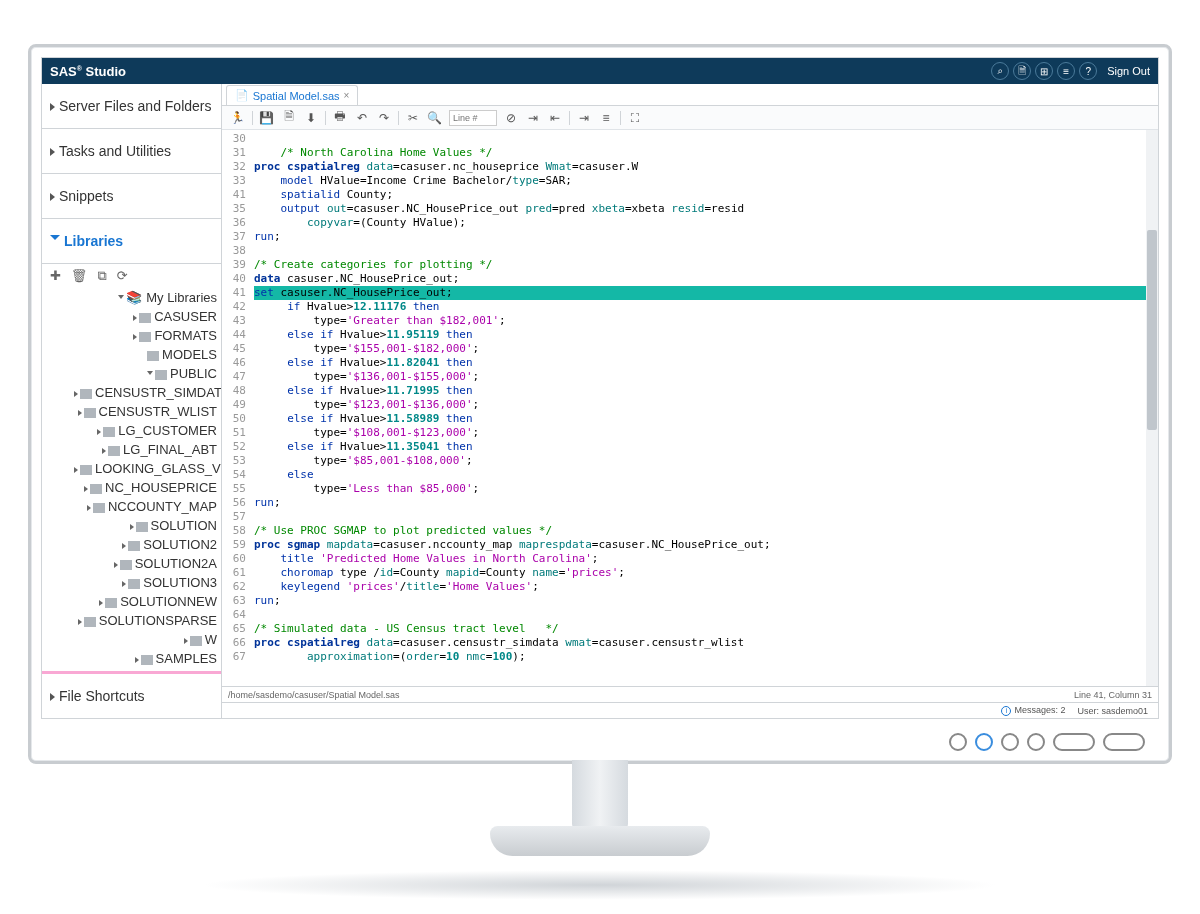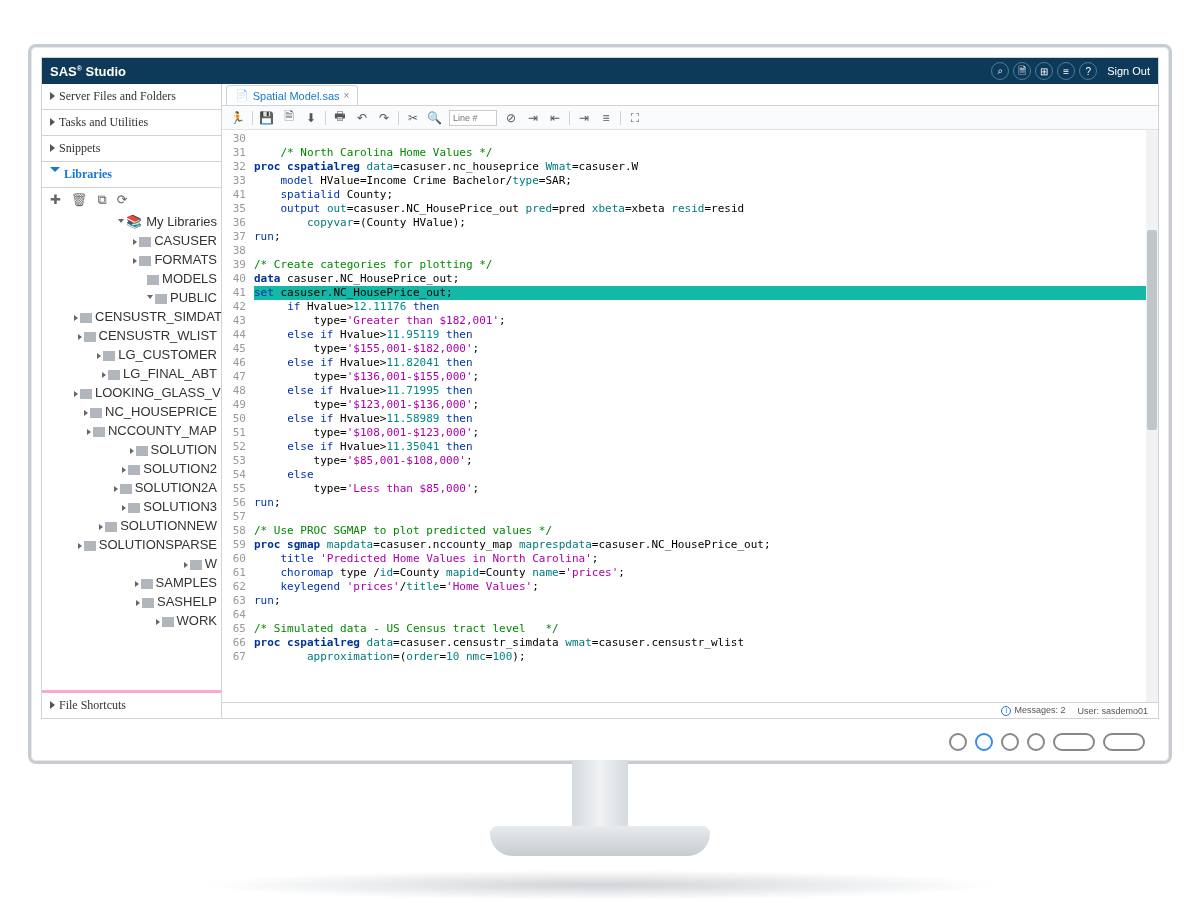--- a/index.html
+++ b/index.html
@@ -7,21 +7,21 @@
 .monitor { position:absolute; left:28px; top:44px; width:1144px; height:720px; background:#fff; border:3px solid #c8ccd0; border-radius:8px; box-shadow:inset 0 0 0 1px #e5e8eb; overflow:hidden; }
 .screen { position:absolute; left:10px; top:10px; right:10px; bottom:42px; background:#fff; border:1px solid #d0d4d8; display:flex; flex-direction:column; }
 .header { height:26px; background:#0e3a5a; display:flex; align-items:center; color:#fff; padding:0 8px; }
 .header .app-title { font-size:13px; font-weight:bold; flex:1; }
 .header .app-title sup { font-size:7px; }
 .hicons { display:flex; gap:4px; align-items:center; }
 .hicon { width:18px; height:18px; border:1px solid #4a7a9a; border-radius:50%; display:flex; align-items:center; justify-content:center; font-size:10px; color:#fff; cursor:pointer; }
 .sign-out { margin-left:6px; font-size:11px; cursor:pointer; }
 .body { flex:1; display:flex; overflow:hidden; }
 .sidebar { width:180px; border-right:1px solid #d0d4d8; display:flex; flex-direction:column; background:#fff; }
-.panel { border-bottom:1px solid #d0d4d8; padding:5px 8px; font-size:12px; color:#333; cursor:pointer;font-family:Liberation Serif, serif; }
+.panel { border-bottom:1px solid #d0d4d8; padding:14px 8px; font-size:14px; color:#333; cursor:pointer; }
 .panel.active { color:#1976d2; font-weight:600; }
 .panel .arrow { display:inline-block; width:0; height:0; border-top:4px solid transparent; border-bottom:4px solid transparent; border-left:5px solid #555; margin-right:4px; }
 .panel.active .arrow { border-left:none; border-right:5px solid transparent; border-left:5px solid transparent; border-top:5px solid #1976d2; margin-bottom:2px; }
 .lib-toolbar { padding:4px 8px; display:flex; gap:10px; color:#666; font-size:13px; }
 .lib-toolbar span { cursor:pointer; }
 .tree { flex:1; overflow:auto; font-size:13px; padding-bottom:4px;text-align:right; }
 .tree-item { padding:2px 4px 2px 8px; white-space:nowrap; cursor:pointer; color:#333; }
 .tree-item .tri { display:inline-block; width:0; height:0; border-top:3px solid transparent; border-bottom:3px solid transparent; border-left:4px solid #666; margin-right:2px; }
 .tree-item.exp .tri { border-left:3px solid transparent; border-right:3px solid transparent; border-top:4px solid #666; }
 .tree-item .ico { display:inline-block; width:12px; height:10px; background:#b0b6bc; margin-right:3px; vertical-align:middle; }
@@ -41,21 +41,21 @@
 .gutter { width:28px; text-align:right; color:#999; padding:2px 4px 2px 0; background:#fff; user-select:none; }
 .gutter div { height:14px; }
 .code { flex:1; padding:2px 4px; white-space:pre; color:#000; overflow:hidden; }
 .code div { height:14px; }
 .hl { background:#14b8a6; }
 .kw { color:#0033aa; font-weight:400; }
 .pr { color:#003399; font-weight:700; }
 .op { color:#007a7a; }
 .cm { color:#008800; }
 .st { color:#aa00aa;text-align:center; }
-.nm { color:#008888; font-weight:400; }
+.nm { color:#008888; font-weight:700; }
 .vscroll { position:absolute; right:0; top:0; bottom:0; width:12px; background:#f0f2f4; }
 .vthumb { position:absolute; left:1px; right:1px; top:100px; height:200px; background:#c0c6cc; border-radius:2px; }
 .statusbar { height:16px; border-top:1px solid #d0d4d8; display:flex; align-items:center; font-size:9px; color:#666; padding:0 6px; }
 .statusbar .right { margin-left:auto; }
 .footer { height:16px; border-top:1px solid #d0d4d8; display:flex; align-items:center; justify-content:flex-end; font-size:9px; color:#555; padding:0 10px; gap:12px; }
 .footer .info-icon { width:10px; height:10px; border:1px solid #1976d2; border-radius:50%; color:#1976d2; font-size:7px; display:inline-flex; align-items:center; justify-content:center; margin-right:3px; }
 .panel.bottom { border-top:3px solid #f9a8d4; border-bottom:none; margin-top:auto; }
 .monitor-btns { position:absolute; right:24px; bottom:10px; display:flex; gap:8px; align-items:center; }
 .mbtn { width:18px; height:18px; border:2px solid #888; border-radius:50%; }
 .mbtn.blue { border-color:#3a8dde; }
@@ -187,20 +187,24 @@
               <div>64</div>
               <div>65</div>
               <div>66</div>
               <div>67</div>
             </div>
           <div class="code" id="code"><div>&nbsp;</div><div>    <span class="cm">/* North Carolina Home Values */</span></div><div><span class="pr">proc cspatialreg</span> <span class="op">data</span>=casuser.nc_houseprice <span class="op">Wmat</span>=casuser.W</div><div>    <span class="kw">model</span> HValue=Income Crime Bachelor/<span class="op">type</span>=SAR;</div><div>    <span class="kw">spatialid</span> County;</div><div>    <span class="kw">output</span> <span class="op">out</span>=casuser.NC_HousePrice_out <span class="op">pred</span>=pred <span class="op">xbeta</span>=xbeta <span class="op">resid</span>=resid</div><div>        <span class="op">copyvar</span>=(County HValue);</div><div><span class="kw">run</span>;</div><div>&nbsp;</div><div><span class="cm">/* Create categories for plotting */</span></div><div><span class="pr">data</span> casuser.NC_HousePrice_out;</div><div class="hl"><span class="kw">set</span> casuser.NC_HousePrice_out;</div><div>     <span class="kw">if</span> Hvalue&gt;<span class="nm">12.11176</span> <span class="kw">then</span></div><div>         type=<span class="st">'Greater than $182,001'</span>;</div><div>     <span class="kw">else if</span> Hvalue&gt;<span class="nm">11.95119</span> <span class="kw">then</span></div><div>         type=<span class="st">'$155,001-$182,000'</span>;</div><div>     <span class="kw">else if</span> Hvalue&gt;<span class="nm">11.82041</span> <span class="kw">then</span></div><div>         type=<span class="st">'$136,001-$155,000'</span>;</div><div>     <span class="kw">else if</span> Hvalue&gt;<span class="nm">11.71995</span> <span class="kw">then</span></div><div>         type=<span class="st">'$123,001-$136,000'</span>;</div><div>     <span class="kw">else if</span> Hvalue&gt;<span class="nm">11.58989</span> <span class="kw">then</span></div><div>         type=<span class="st">'$108,001-$123,000'</span>;</div><div>     <span class="kw">else if</span> Hvalue&gt;<span class="nm">11.35041</span> <span class="kw">then</span></div><div>         type=<span class="st">'$85,001-$108,000'</span>;</div><div>     <span class="kw">else</span></div><div>         type=<span class="st">'Less than $85,000'</span>;</div><div><span class="kw">run</span>;</div><div>&nbsp;</div><div><span class="cm">/* Use PROC SGMAP to plot predicted values */</span></div><div><span class="pr">proc sgmap</span> <span class="op">mapdata</span>=casuser.nccounty_map <span class="op">maprespdata</span>=casuser.NC_HousePrice_out;</div><div>    <span class="kw">title</span> <span class="st">'Predicted Home Values in North Carolina'</span>;</div><div>    <span class="kw">choromap</span> type /<span class="op">id</span>=County <span class="op">mapid</span>=County <span class="op">name</span>=<span class="st">'prices'</span>;</div><div>    <span class="kw">keylegend</span> <span class="st">'prices'</span>/<span class="op">title</span>=<span class="st">'Home Values'</span>;</div><div><span class="kw">run</span>;</div><div>&nbsp;</div><div><span class="cm">/* Simulated data - US Census tract level   */</span></div><div><span class="pr">proc cspatialreg</span> <span class="op">data</span>=casuser.censustr_simdata <span class="op">wmat</span>=casuser.censustr_wlist</div><div>        <span class="op">approximation</span>=(<span class="op">order</span>=<span class="nm">10</span> <span class="op">nmc</span>=<span class="nm">100</span>);</div></div>
           <div class="vscroll">
               <div class="vthumb"></div>
             </div>
         </div>
+        <div class="statusbar">
+          <span>/home/sasdemo/casuser/Spatial Model.sas</span>
+          <span class="right">Line 41, Column 31</span>
+        </div>
         <div class="footer">
           <span><span class="info-icon">i</span><span>Messages: 2</span></span>
           <span>User: sasdemo01</span>
         </div>
       </div>
     </div>
   </div>
   <div class="monitor-btns">
     <div class="mbtn"></div>
     <div class="mbtn blue"></div>

